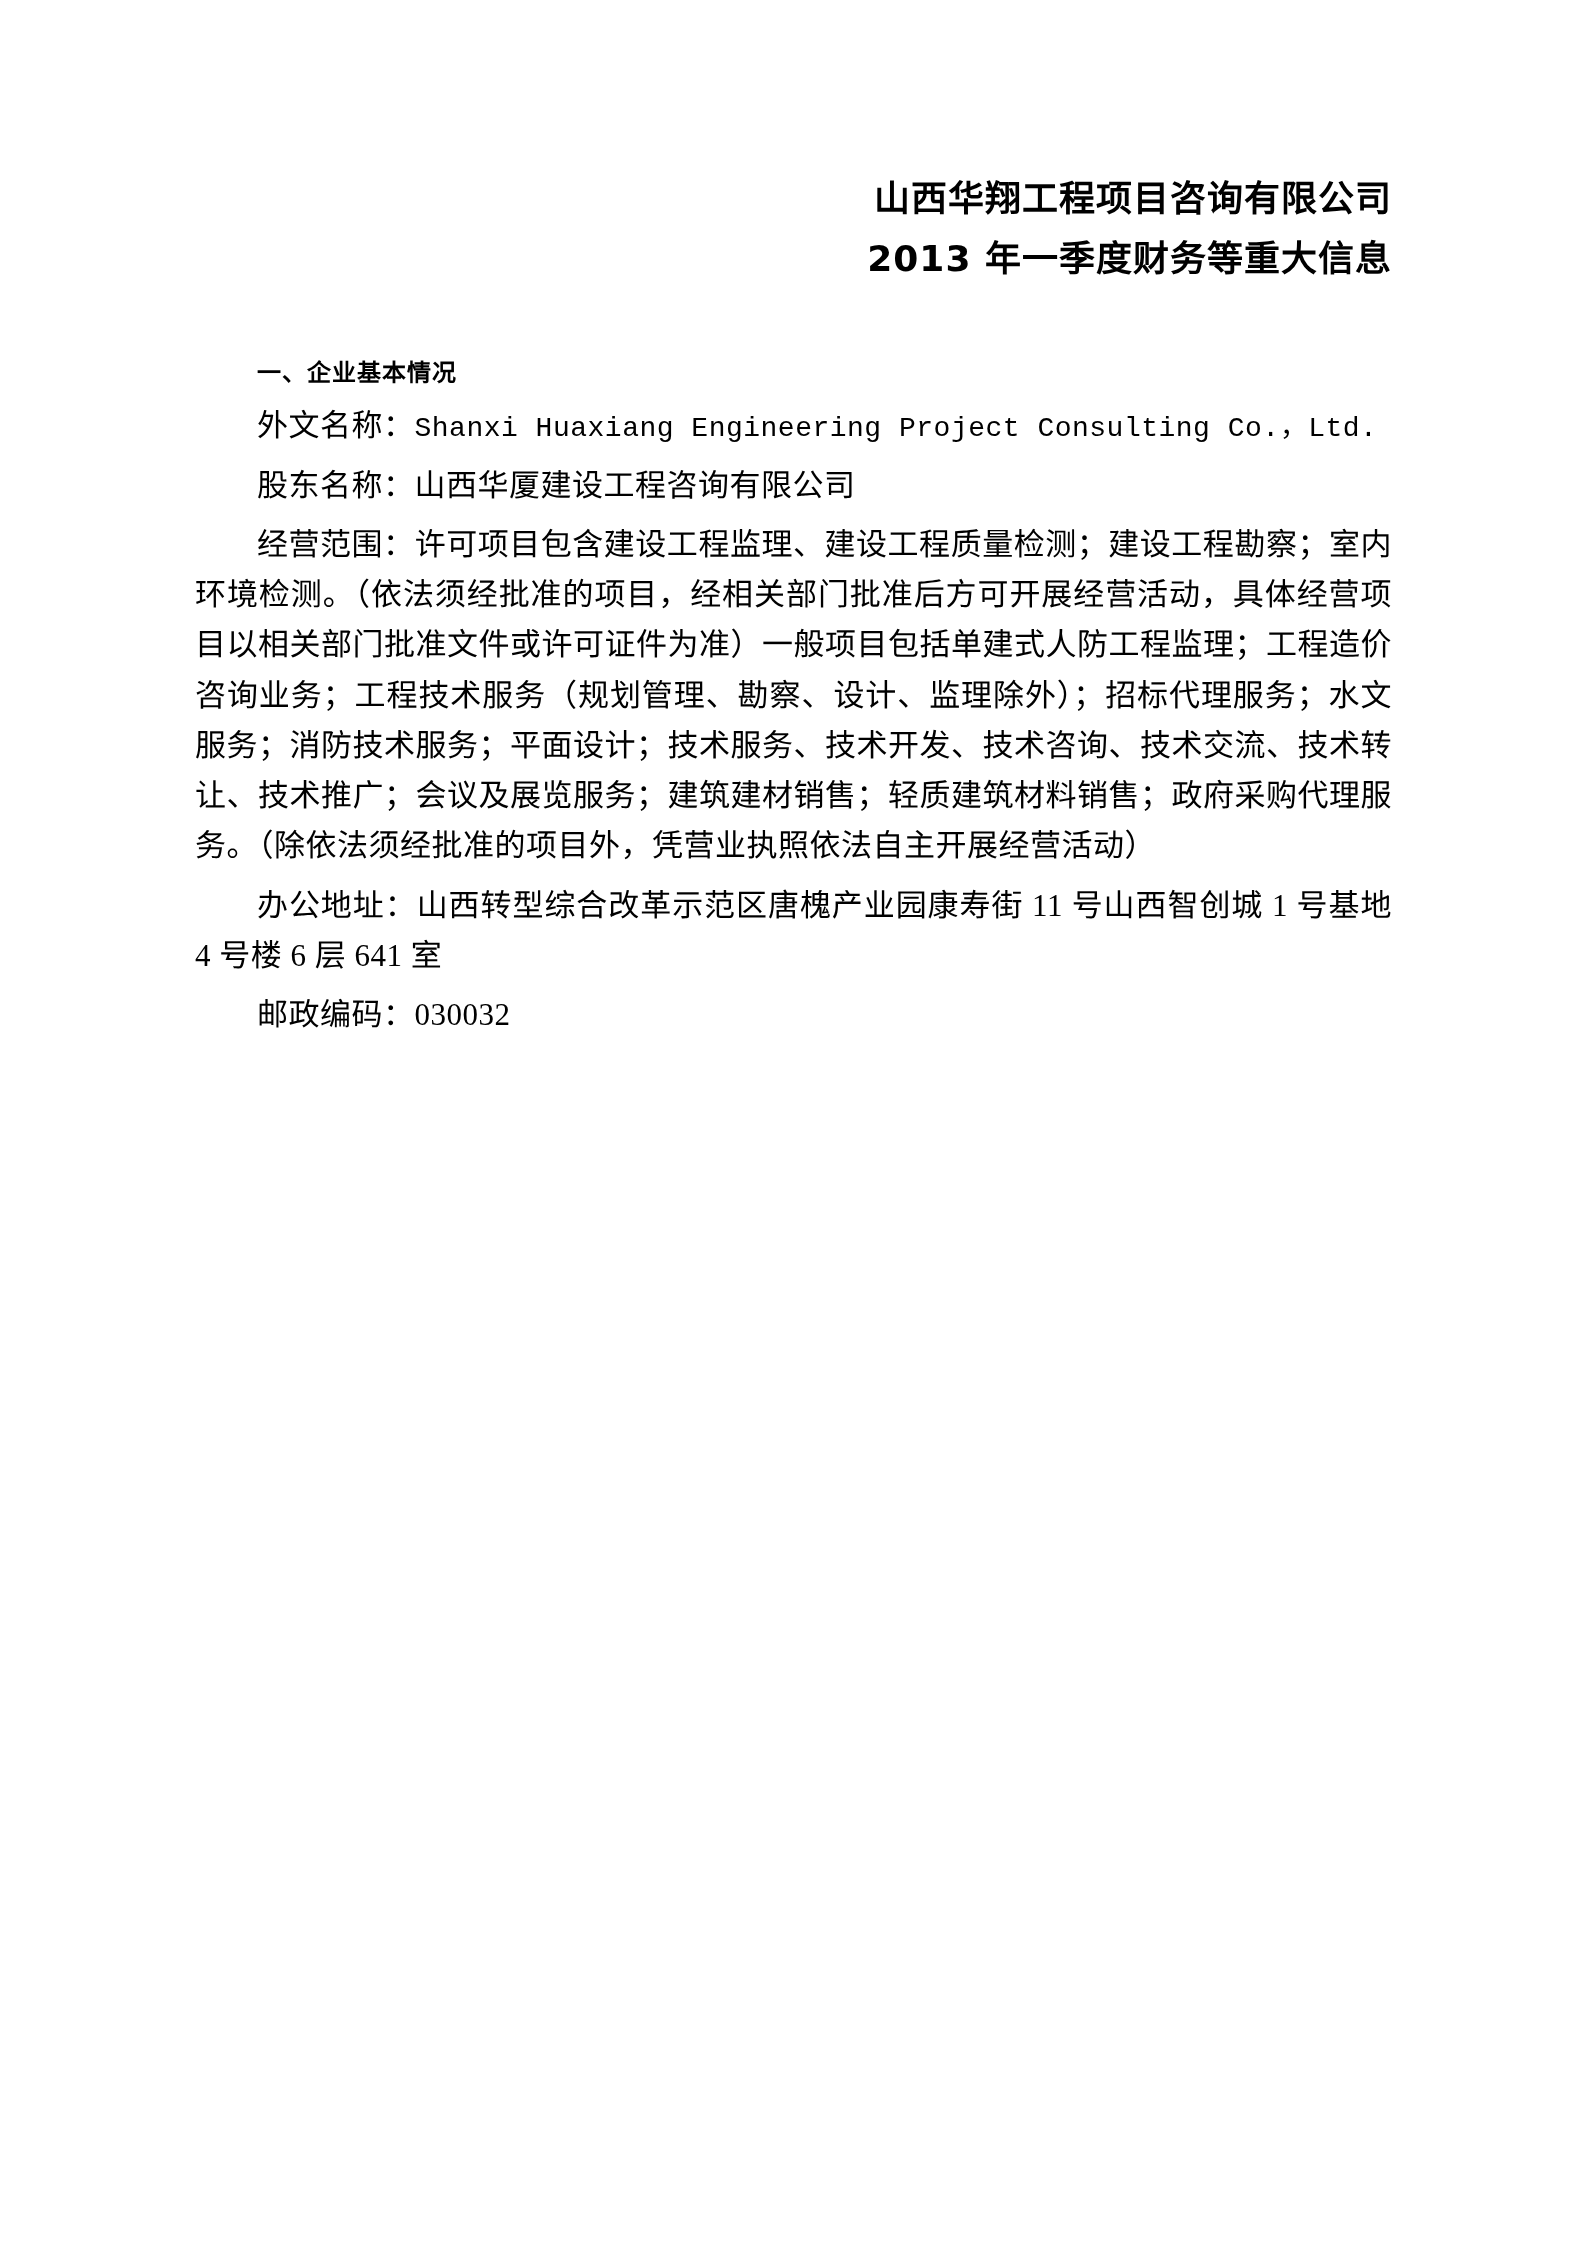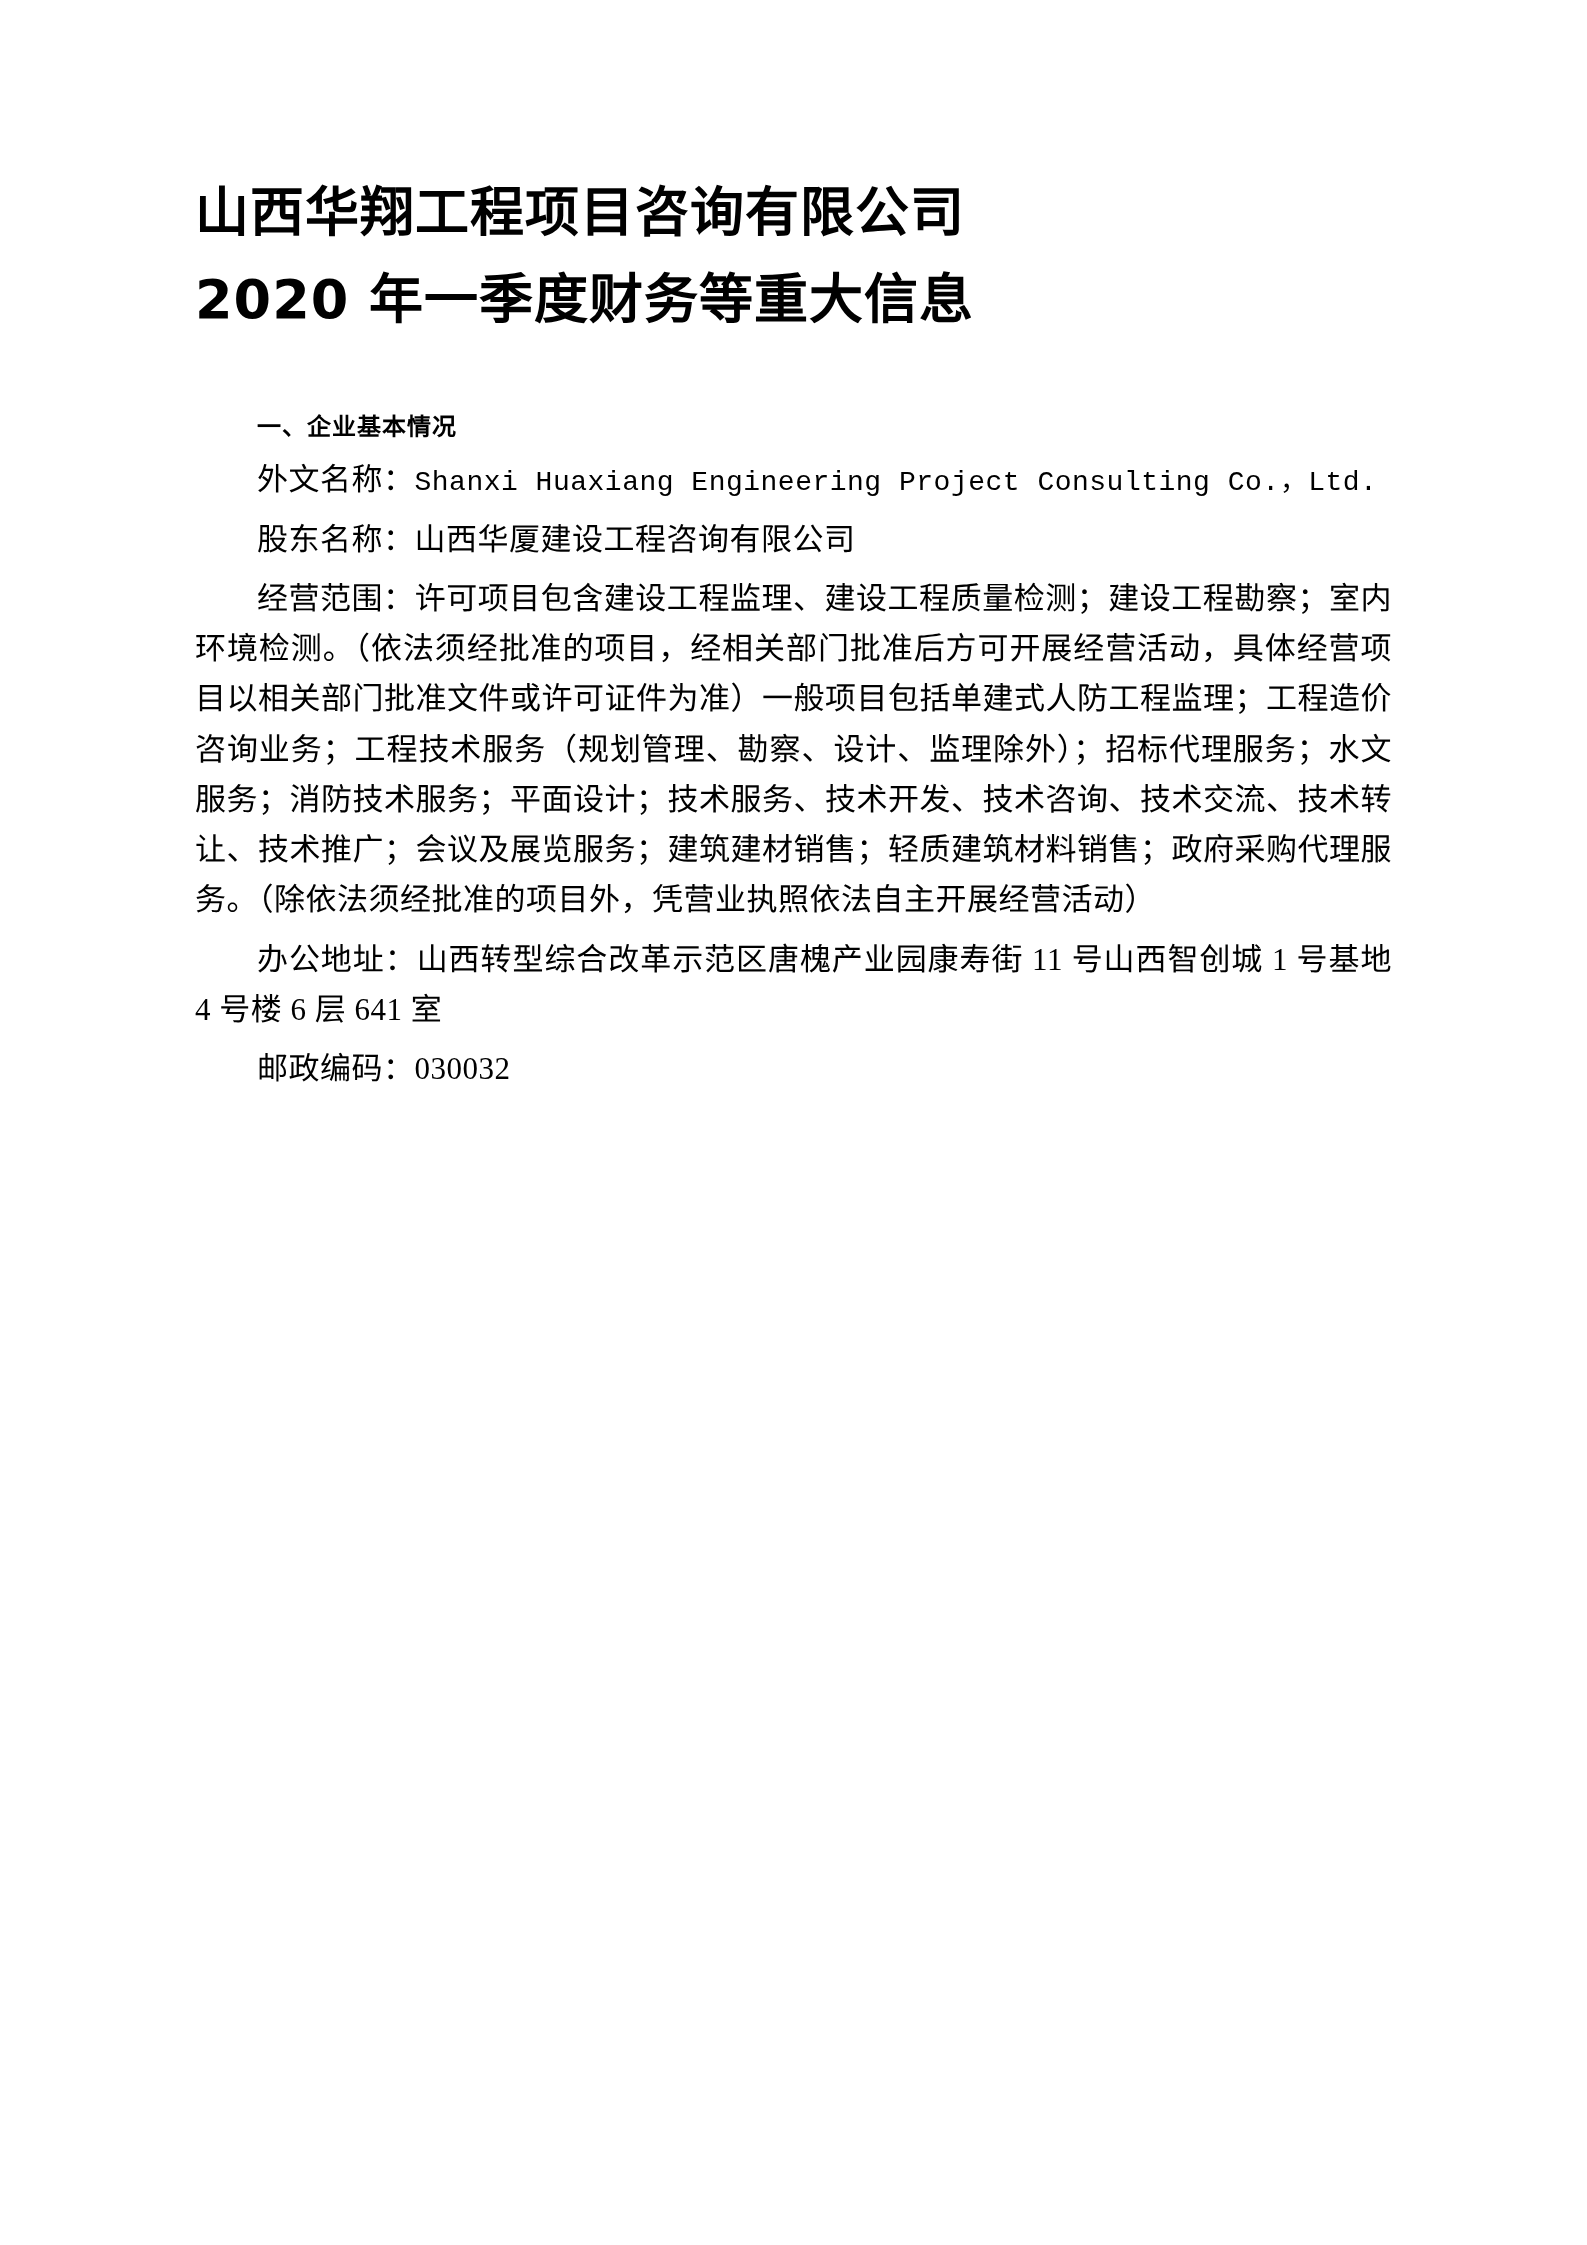--- a/index.html
+++ b/index.html
@@ -12,24 +12,24 @@
     height: 2245px;
     background: #ffffff;
     margin: 0 auto;
     position: relative;
     box-sizing: border-box;
     padding: 150px 195px 0 195px;
     font-family: "Liberation Serif", "DejaVu Serif", serif;
     color: #000000;
   }
   .doc-title {
-    text-align: left;
+    text-align: right;
     font-family: "DejaVu Sans", "Liberation Sans", sans-serif;
     font-weight: bold;
-    font-size: 54px;
+    font-size: 36px;
     line-height: 1.50;
     letter-spacing: 1px;
     margin: 0 0 0 0;
     padding-top: 22px;
     color: #000;
   }
   .doc-title .line2 {
     display: block;
     margin-top: 6px;
   }
@@ -65,21 +65,21 @@
     text-align: justify;
   }
 </style>
 </head>
 <body>
 
 <div class="page">
 
   <h1 class="doc-title">
     <span>山西华翔工程项目咨询有限公司</span>
-    <span class="line2">2020 年一季度财务等重大信息</span>
+    <span class="line2">2013 年一季度财务等重大信息</span>
   </h1>
 
   <h2 class="section-heading">一、企业基本情况</h2>
 
 
 
   <p class="para foreign">
     <span>外文名称：</span><span class="latin">Shanxi  Huaxiang  Engineering  Project Consulting Co.，Ltd.</span>
   </p>
 

